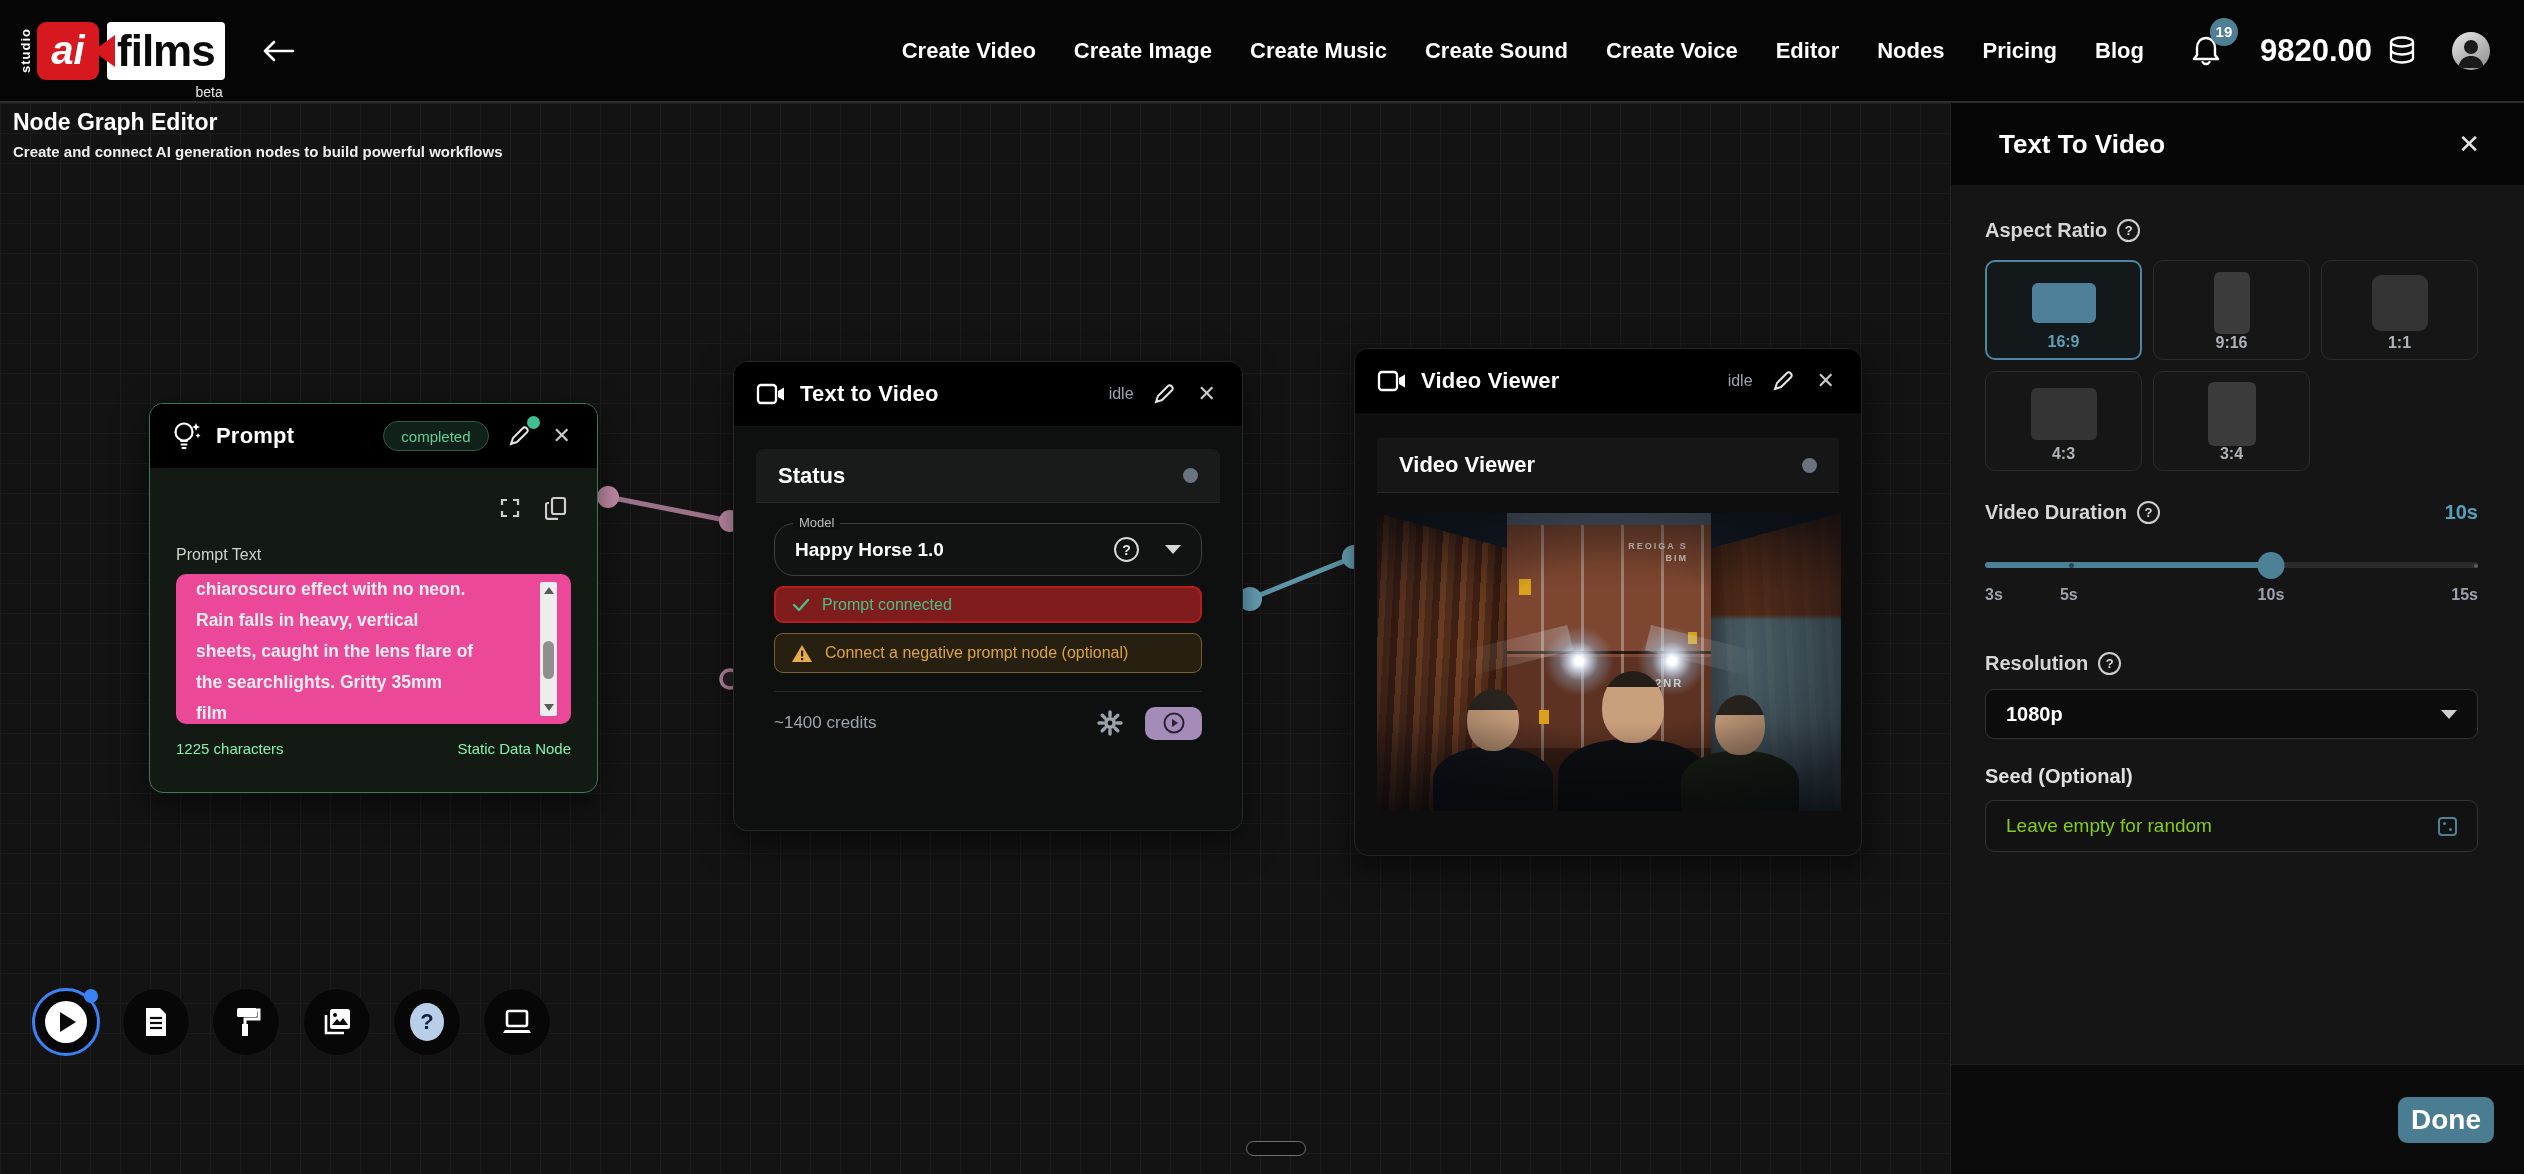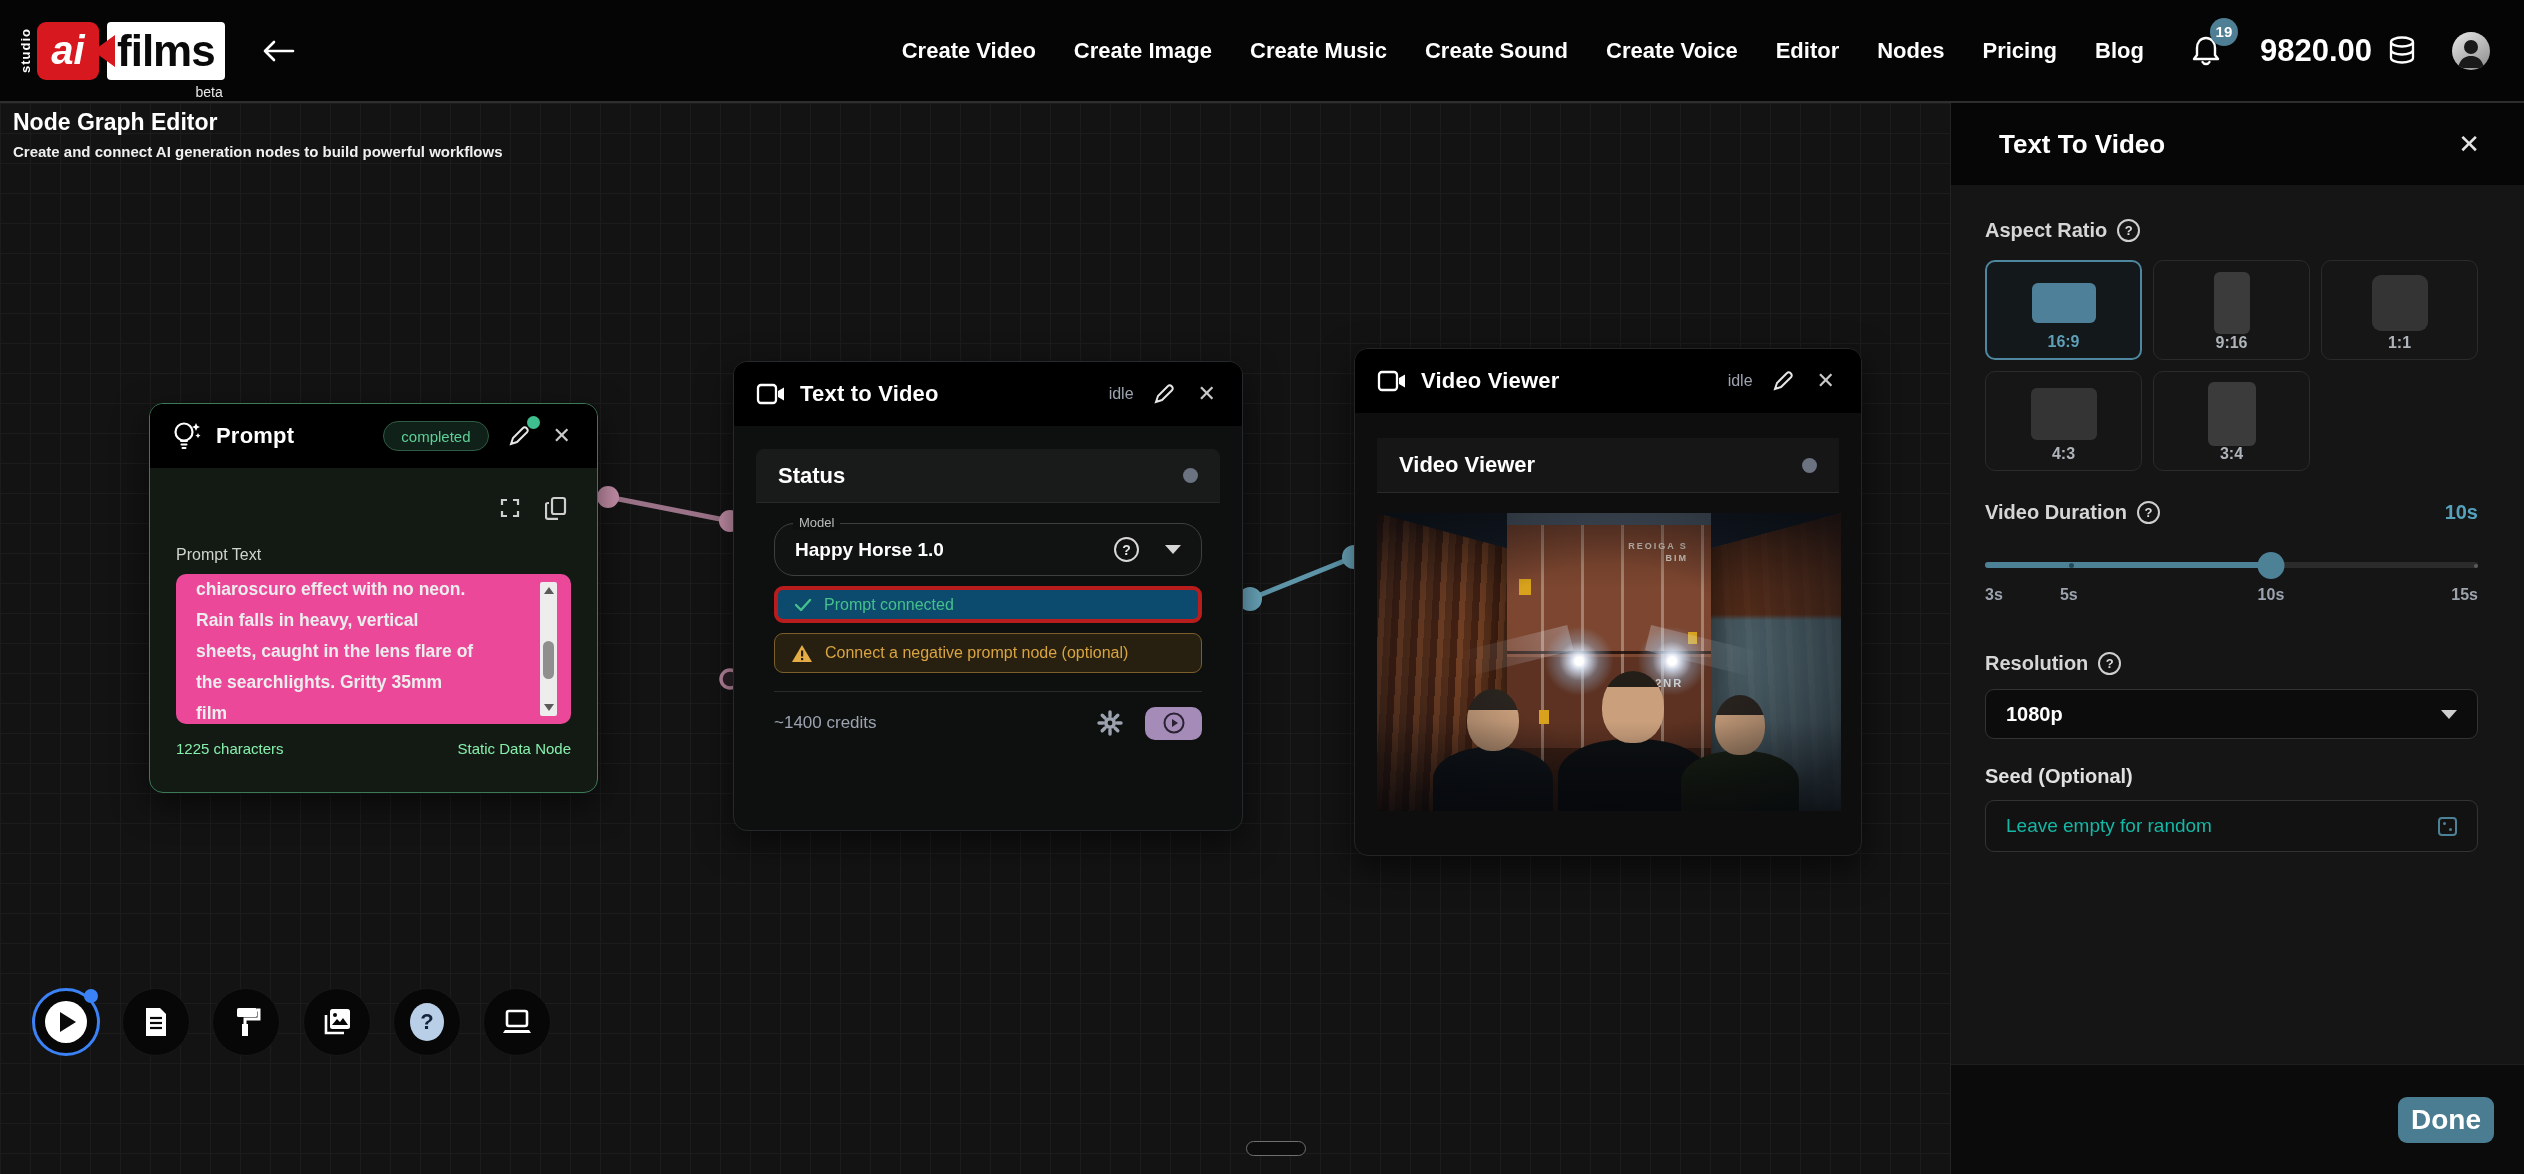--- a/index.html
+++ b/index.html
@@ -88,21 +88,21 @@
   .model-field { position:relative; margin-top:20px; height:53px; border:1px solid #3c403e; border-radius:20px;
     display:flex; align-items:center; padding:0 20px; cursor:pointer; background:#101312; }
   .model-label { position:absolute; top:-9px; left:18px; font-size:13px; color:#b9bdb9; background:#0e100f; padding:0 6px; }
   .model-value { font-size:19px; font-weight:700; }
   .model-right { margin-left:auto; display:flex; align-items:center; gap:26px; }
   .qcircle { width:25px; height:25px; border:2px solid #d8d8d8; border-radius:50%; display:flex;
     align-items:center; justify-content:center; font-size:14px; font-weight:700; color:#e3e3e3; cursor:pointer; }
   .caret-down { width:0; height:0; border-left:8px solid transparent; border-right:8px solid transparent;
     border-top:9px solid #d6d6d6; }
   .alert { margin-top:10px; border-radius:9px; display:flex; align-items:center; gap:12px; padding:0 16px; font-size:16px; }
-  .alert-ok { height:37px; border:4px solid #b91c1c; background:#0c4a6e; color:#46c08b; }
+  .alert-ok { height:37px; border:2px solid #b91c1c; background:#7f1d1d; color:#46c08b; }
   .alert-warn { height:40px; border:1px solid #7a5f2a; background:#271f10; color:#d9a441; }
   .ttv-divider { margin-top:18px; border-top:1px solid #2b2b2b; }
   .ttv-footer { display:flex; align-items:center; margin-top:14px; }
   .credits-note { font-size:17px; color:#9ca3af; }
   .ttv-actions { margin-left:auto; display:flex; align-items:center; gap:18px; }
   .run-btn { width:57px; height:33px; background:#a58bb8; border:none; border-radius:10px; cursor:pointer;
     display:flex; align-items:center; justify-content:center; }
 
   
   .node-vv { left:1354px; top:245px; width:508px; height:508px; background:#0e0e0e; border:1px solid #242424; }
@@ -194,21 +194,21 @@
   .tick-2 { left:58%; transform:translateX(-50%); }
   .tick-3 { right:0; }
   .res-label-row { margin-top:44px; }
   .select-box { margin-top:14px; height:50px; background:#0c0c0c; border:1px solid #333; border-radius:9px;
     display:flex; align-items:center; padding:0 20px; cursor:pointer; }
   .select-value { font-size:20px; font-weight:700; }
   .select-box .caret-down { margin-left:auto; border-top-color:#cfcfcf; }
   .seed-label { margin-top:26px; font-size:20px; color:#e0e0e0; font-weight:600; }
   .seed-input { margin-top:12px; height:52px; background:#121212; border:1px solid #333; border-radius:9px;
     display:flex; align-items:center; padding:0 20px; cursor:text; }
-  .seed-placeholder { font-size:19px; color:#14b8a6; }
+  .seed-placeholder { font-size:19px; color:#84cc16; }
   .dice { margin-left:auto; width:19px; height:19px; border:2px solid #4d8196; border-radius:4px; position:relative; cursor:pointer; }
   .dice:before, .dice:after { content:""; position:absolute; width:3px; height:3px; border-radius:50%; background:#4d8196; }
   .dice:before { top:3px; left:3px; }
   .dice:after { bottom:3px; right:3px; }
   .panel-footer { flex:0 0 110px; background:#0b0b0b; border-top:1px solid #1e1e1e; display:flex;
     align-items:center; justify-content:flex-end; padding-right:30px; }
   .done-btn { width:96px; height:46px; background:#4a7d92; border:none; border-radius:9px; color:#fff;
     font-size:28px; font-weight:700; cursor:pointer; font-family:"Liberation Sans",sans-serif; }
   svg { display:block; }
 </style>

